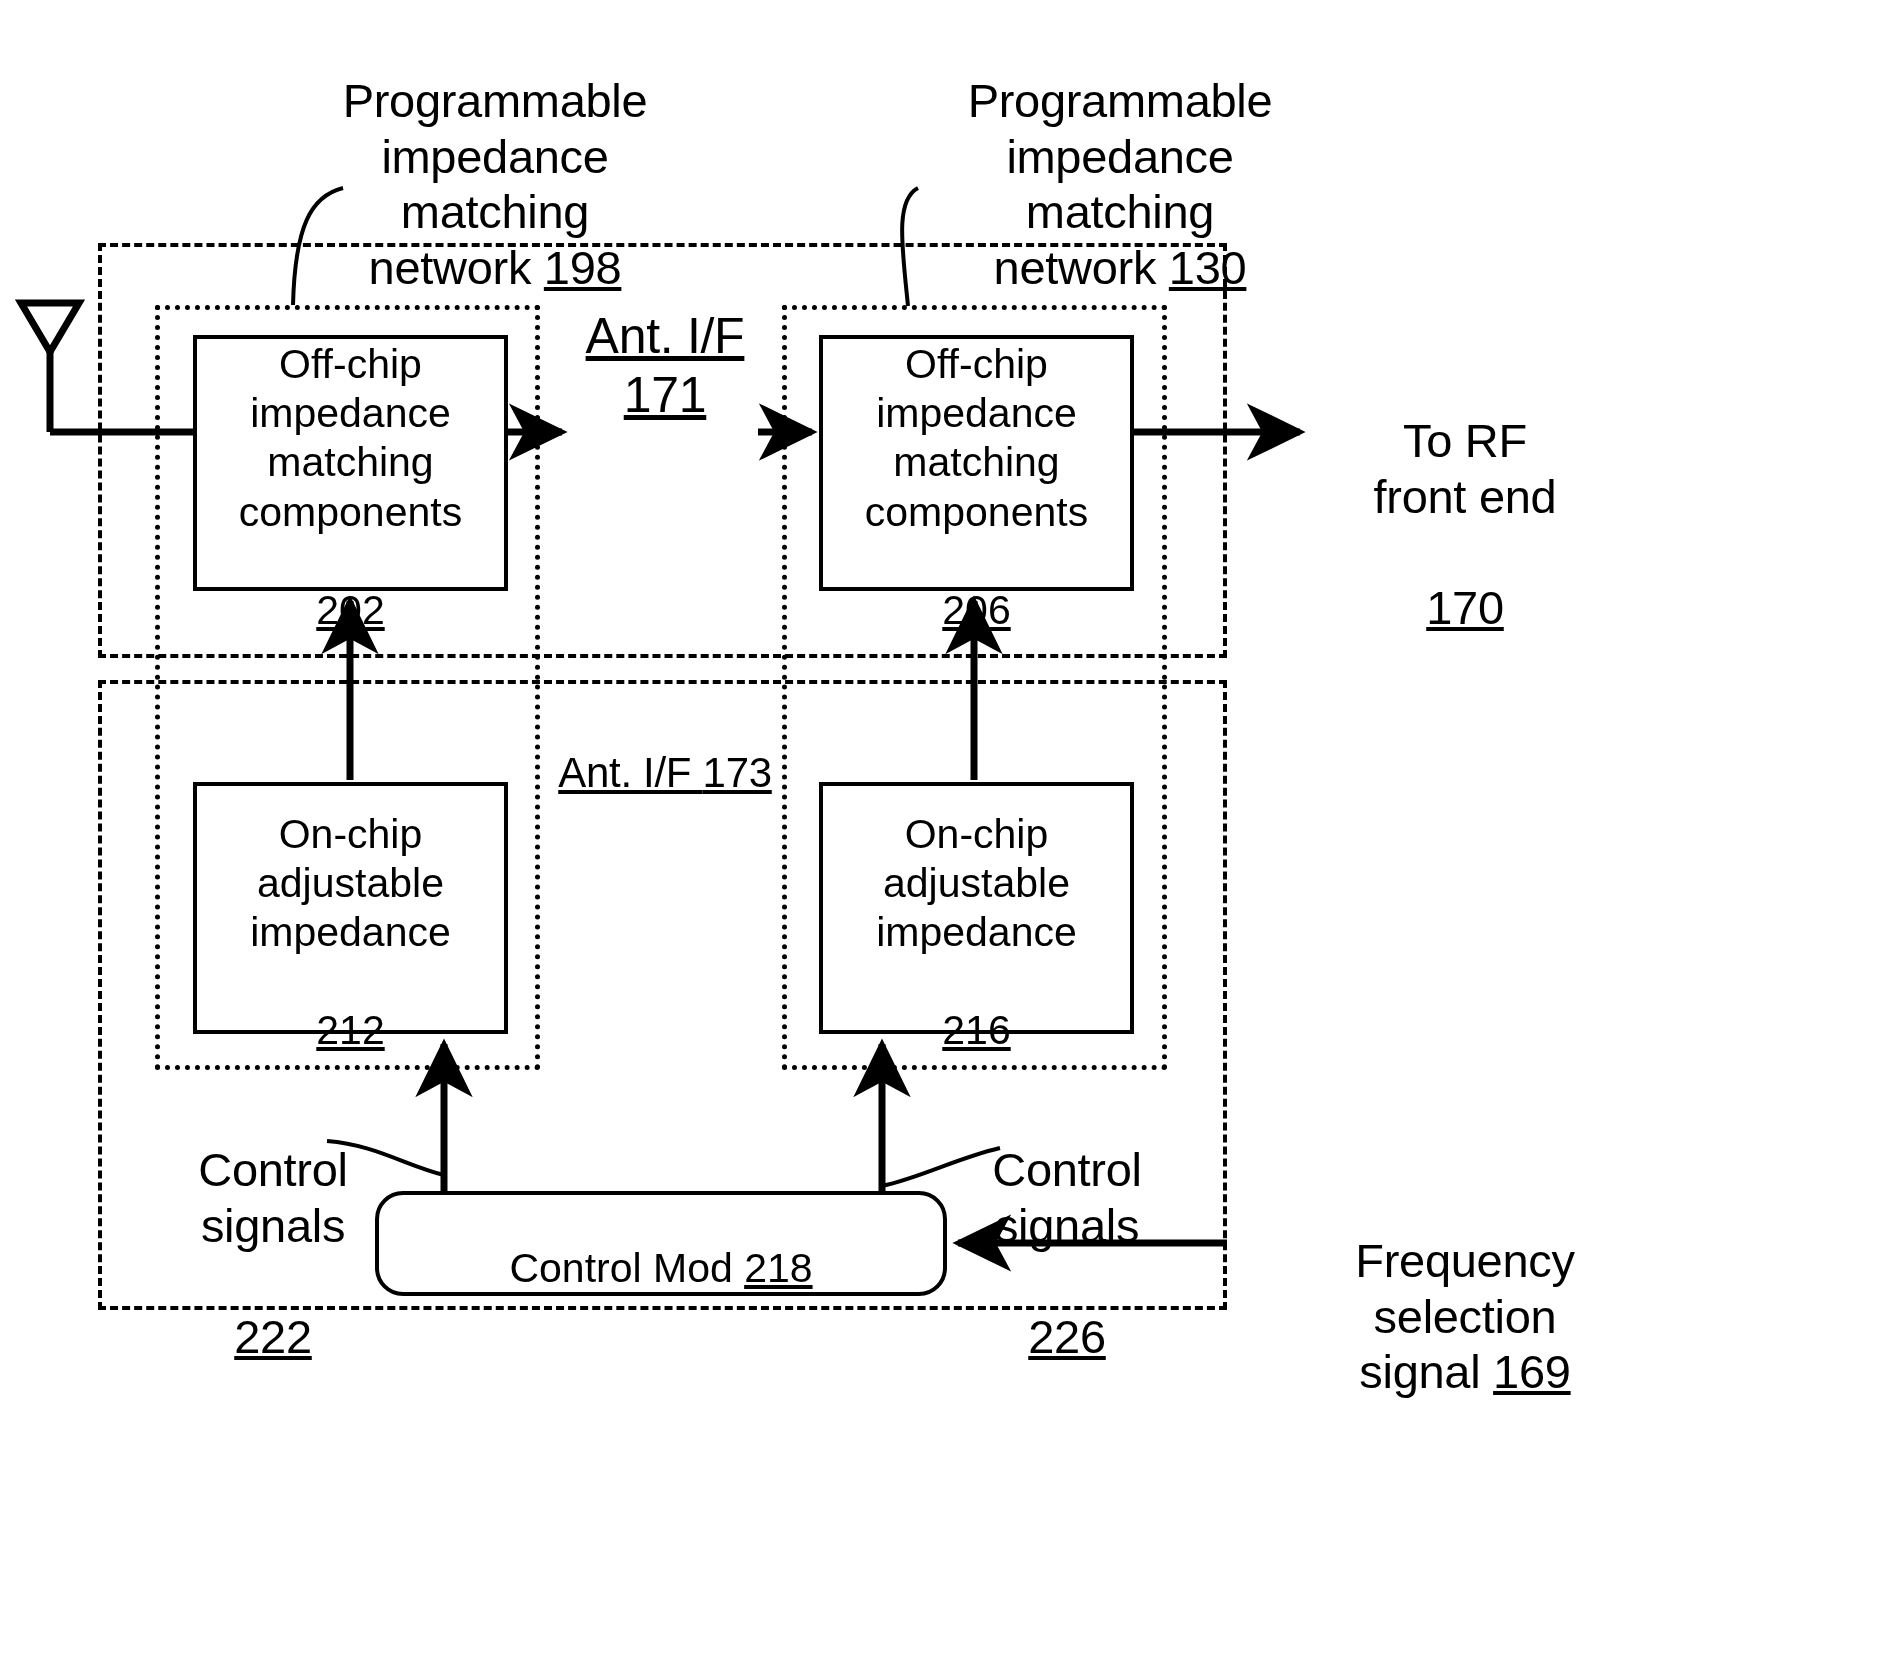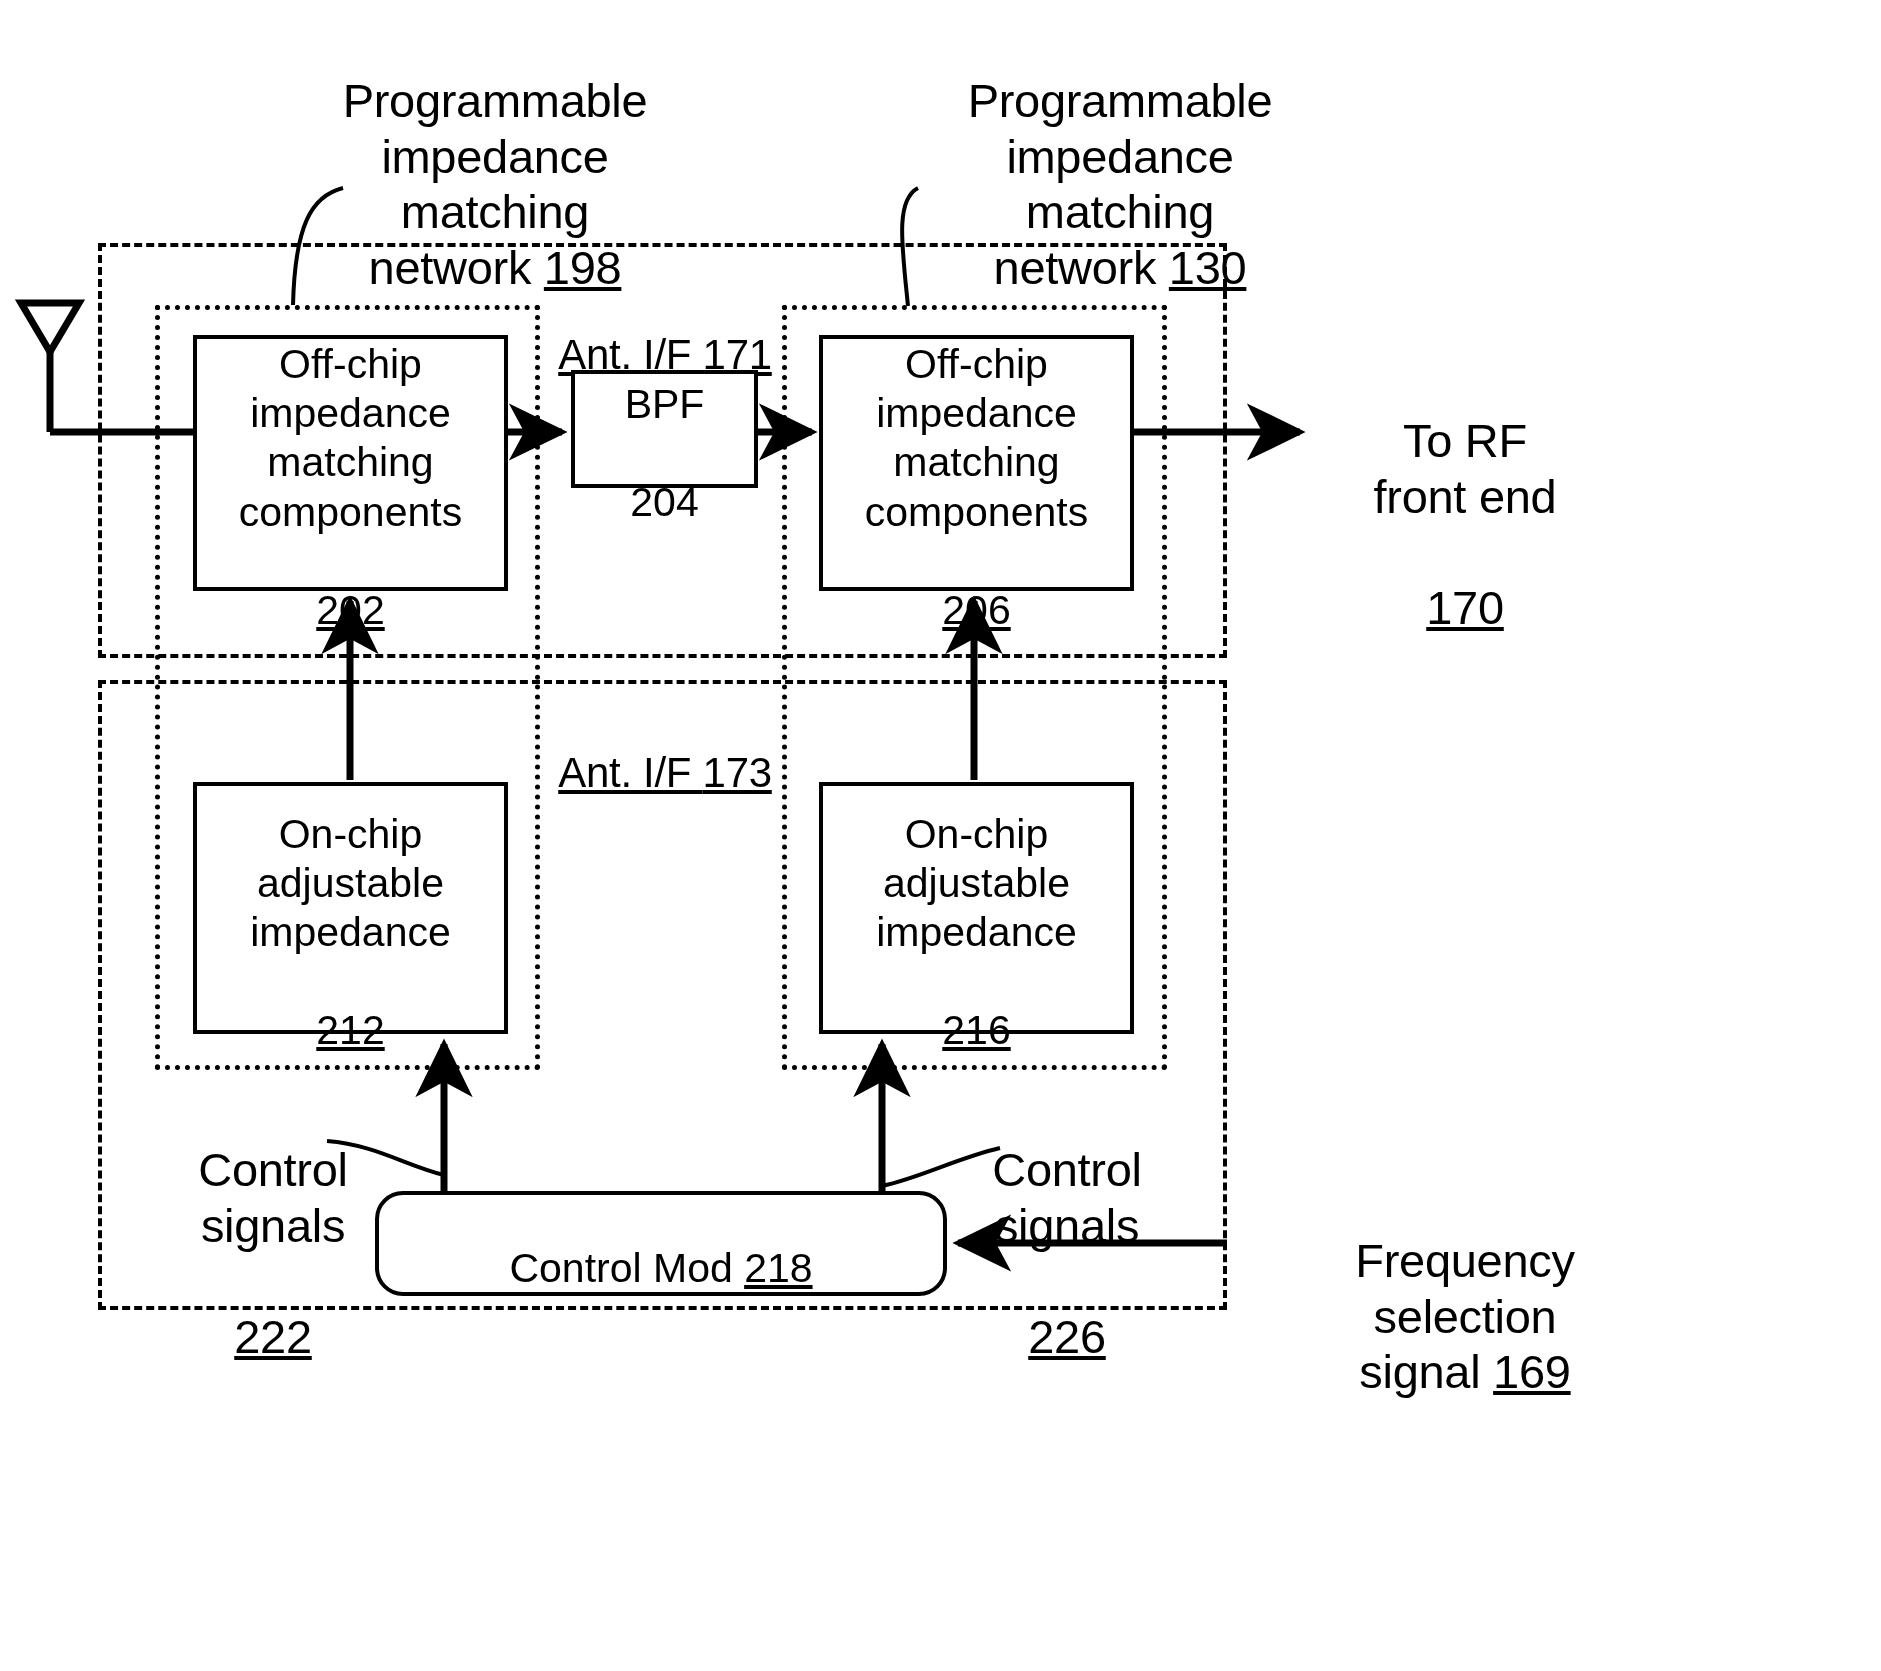--- a/index.html
+++ b/index.html
@@ -77,21 +77,21 @@
     <span>Programmable
 impedance
 matching
 network </span><span class="u">130</span>
   </div>
 
   <div class="dashbox" style="left:98px; top:243px; width:1129px; height:415px;"></div>
 
   <div class="dashbox" style="left:98px; top:680px; width:1129px; height:630px;"></div>
 
-  <div class="txt u" style="left:540px; top:280px; width:250px; font-size:42px;">
+  <div class="txt u" style="left:540px; top:248px; width:250px; font-size:50px;">
     <span>Ant. I/F </span><span>171</span>
   </div>
 
   <div class="txt u" style="left:540px; top:698px; width:250px; font-size:42px;">
     <span>Ant. I/F </span><span>173</span>
   </div>
 
   <div class="dotbox" style="left:155px; top:305px; width:385px; height:765px;"></div>
 
   <div class="dotbox" style="left:782px; top:305px; width:385px; height:765px;"></div>
@@ -99,26 +99,20 @@
   <div class="box" style="left:193px; top:335px; width:315px; height:256px;">
     <div class="lbl">
       <span>Off-chip
 impedance
 matching
 components</span>
       <br><span class="u">202</span>
     </div>
   </div>
 
-  <div class="box" style="left:571px; top:370px; width:187px; height:118px;">
-    <div class="lbl">
-      <span>BPF</span>
-      <br><span>204</span>
-    </div>
-  </div>
 
   <div class="box" style="left:819px; top:335px; width:315px; height:256px;">
     <div class="lbl">
       <span>Off-chip
 impedance
 matching
 components</span>
       <br><span class="u">206</span>
     </div>
   </div>

